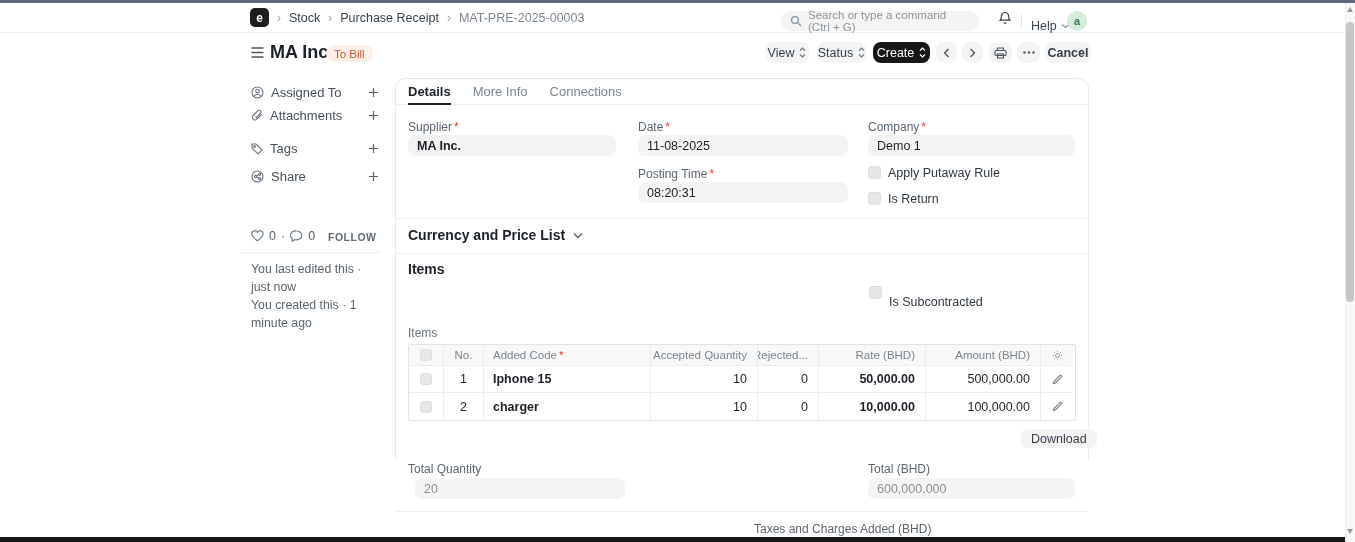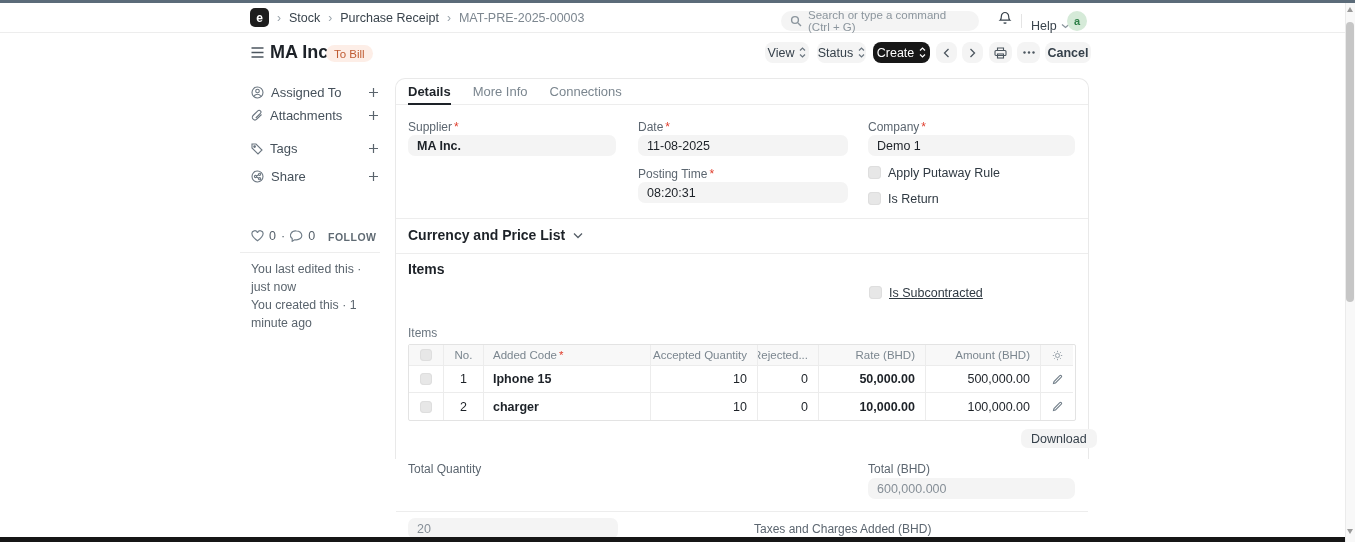--- a/index.html
+++ b/index.html
@@ -315,21 +315,21 @@
             <path d="M1 1.5 L5 5.5 L9 1.5"></path>
           </svg>
         </span>
     </div>
     <div class="hdiv" style="top:174px;"></div>
 
     <div class="sechead" style="left:12px;top:182px;">
       <span>Items</span>
     </div>
     <div class="abs cbx" style="left:473px;top:207px;"></div>
-    <div class="abs cblabel" style="left:493px;top:207px;text-decoration:underline;">Is Subcontracted</div>
+    <div class="abs cblabel" style="left:493px;top:216px;">Is Subcontracted</div>
 
     <div class="gridlabel" style="left:12px;top:247px;">Items</div>
 
     <div class="grid">
 
       <div class="gc h ctr">
           <div class="cbx" style="width:12px;height:12px;"></div>
         </div>
       <div class="gc h ctr">No.</div>
       <div class="gc h txt">
@@ -380,21 +380,21 @@
             <svg width="11" height="11" viewBox="0 0 11 11" fill="none" stroke="#74808b" stroke-width="1.1">
               <path d="M1.5 9.5 L2 7.5 L7.8 1.7 a1 1 0 0 1 1.5 1.5 L3.5 9 L1.5 9.5z"></path>
             </svg>
           </span>
         </div>
     </div>
 
     <div class="dl">Download</div>
 
     <div class="label" style="left:12px;top:383px;">Total Quantity</div>
-    <div class="input muted" style="left:12px;top:399px;width:210px;margin-top:40px;">20</div>
+    <div class="input muted" style="left:19px;top:399px;width:210px;">20</div>
     <div class="label" style="left:472px;top:383px;">Total (BHD)</div>
     <div class="input muted" style="left:472px;top:399px;width:207px;">600,000.000</div>
 
     <div class="hdiv" style="top:432px;"></div>
     <div class="label" style="left:358px;top:443px;">Taxes and Charges Added (BHD)</div>
   </div>
 
   <div class="abs sbar"></div>
   <div class="abs sthumb"></div>
   <div class="abs sarrow up"></div>

